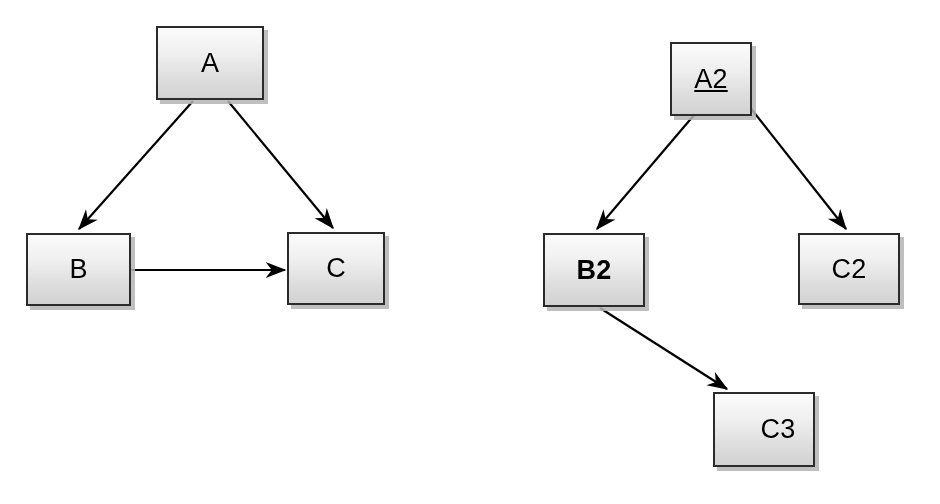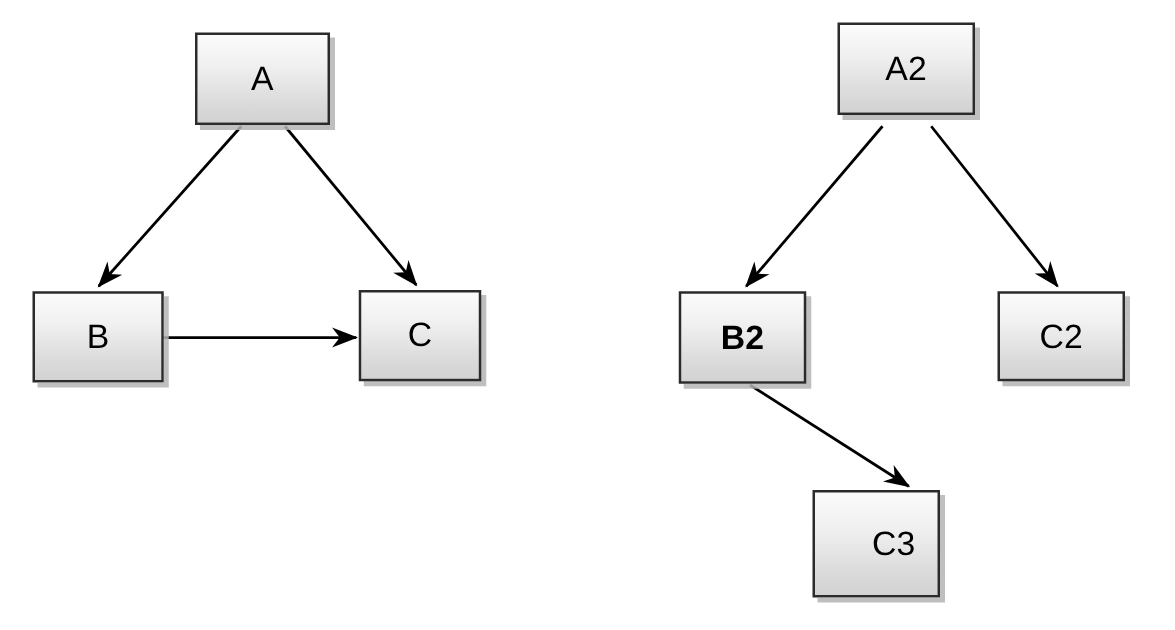--- a/index.html
+++ b/index.html
@@ -65,27 +65,27 @@
   <div id="nodes">
       <div class="node" style="left: 156px; top: 26px; width: 108px; height: 74px;">
         <span class="node-label">A</span>
       </div>
       <div class="node" style="left: 26px; top: 233px; width: 105px; height: 73px;">
         <span class="node-label">B</span>
       </div>
       <div class="node" style="left: 287px; top: 232px; width: 98px; height: 73px;">
         <span class="node-label">C</span>
       </div>
-      <div class="node" style="left: 670px; top: 18px; width: 110px; height: 74px;">
+      <div class="node" style="left: 670px; top: 42px; width: 82px; height: 74px; text-decoration: underline;">
         <span class="node-label">A2</span>
       </div>
       <div class="node" style="left: 543px; top: 233px; width: 102px; height: 74px; font-weight: bold;">
         <span class="node-label">B2</span>
       </div>
       <div class="node" style="left: 798px; top: 233px; width: 102px; height: 72px;">
         <span class="node-label">C2</span>
       </div>
-      <div class="node" style="left: 650px; top: 392px; width: 102px; height: 86px; padding-left: 28px;">
+      <div class="node" style="left: 713px; top: 392px; width: 102px; height: 75px; padding-left: 28px;">
         <span class="node-label">C3</span>
       </div>
     </div>
 
 </div>
 
 </body></html>

